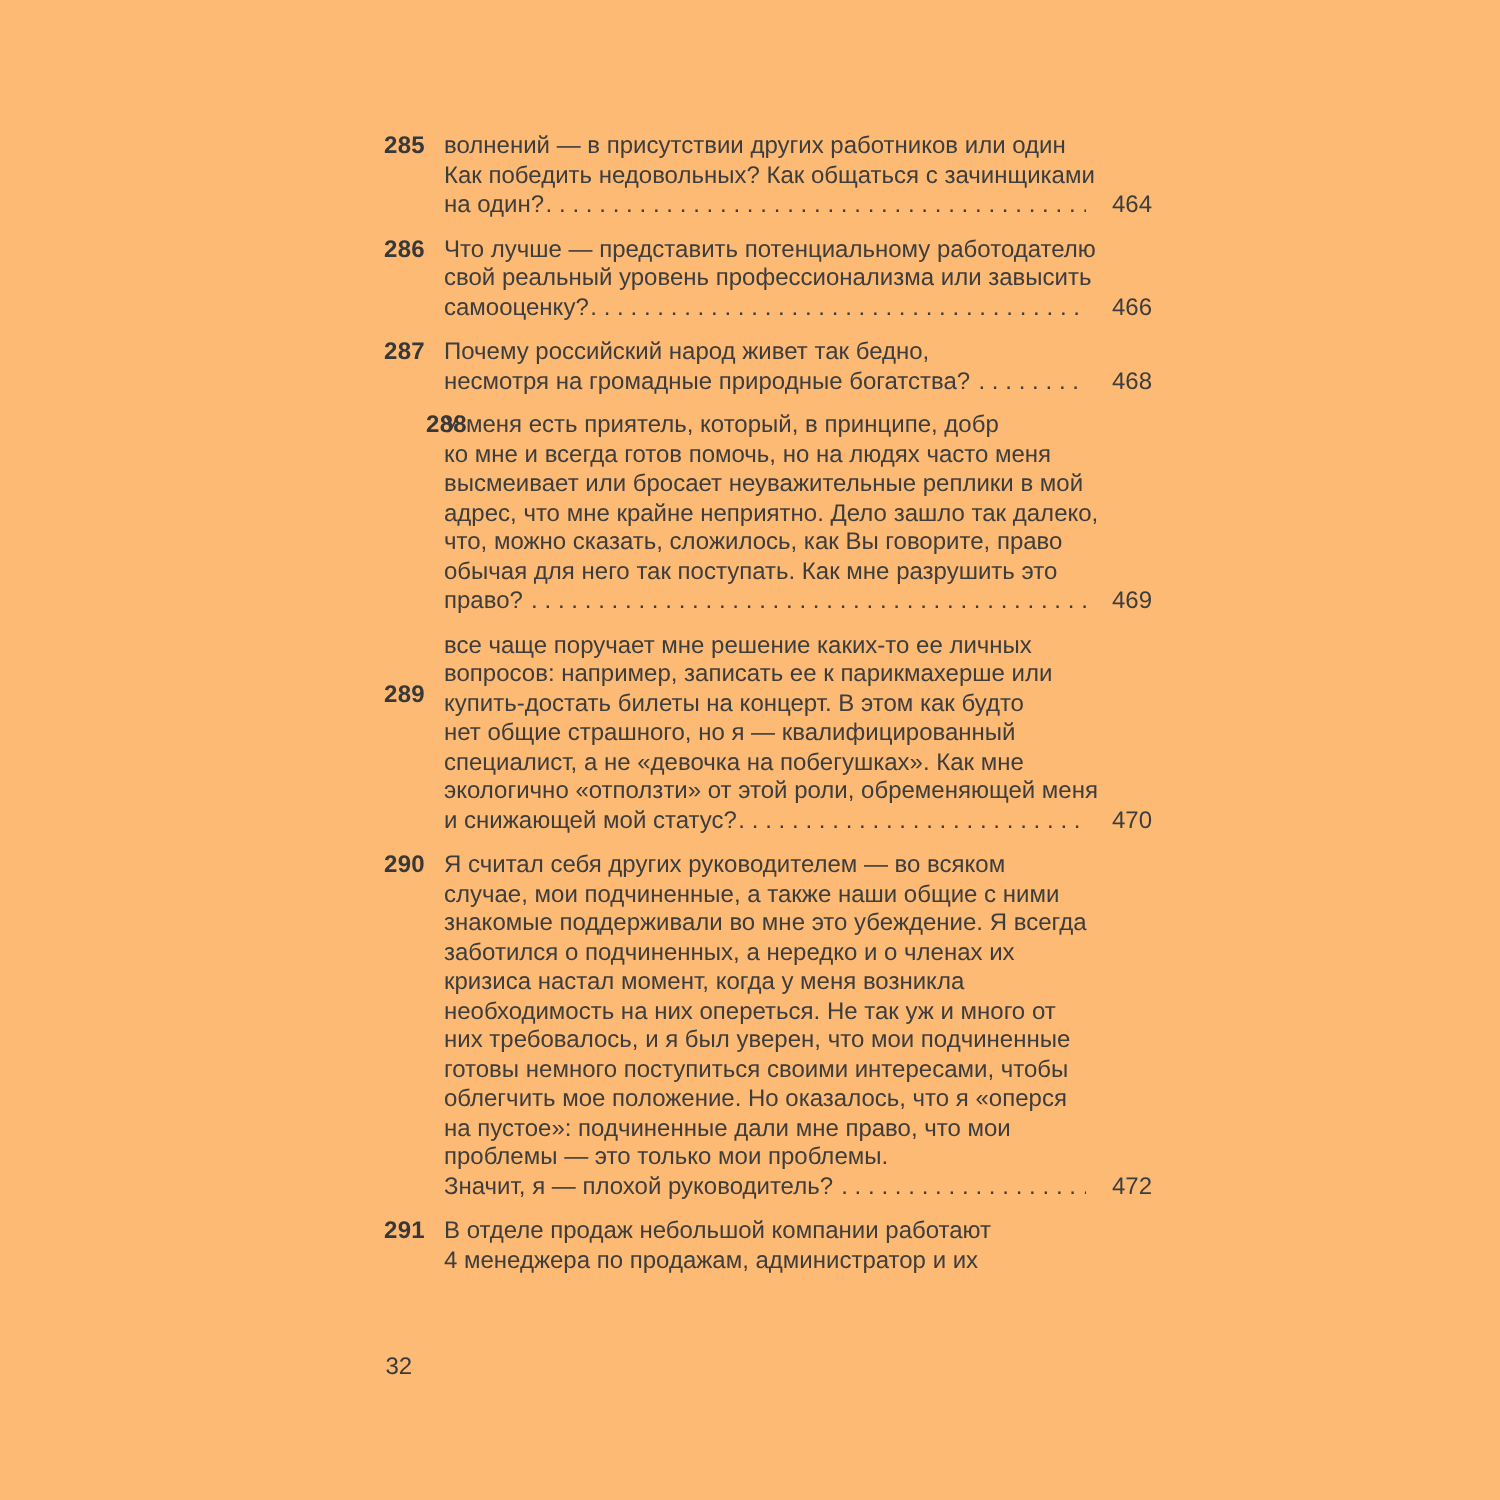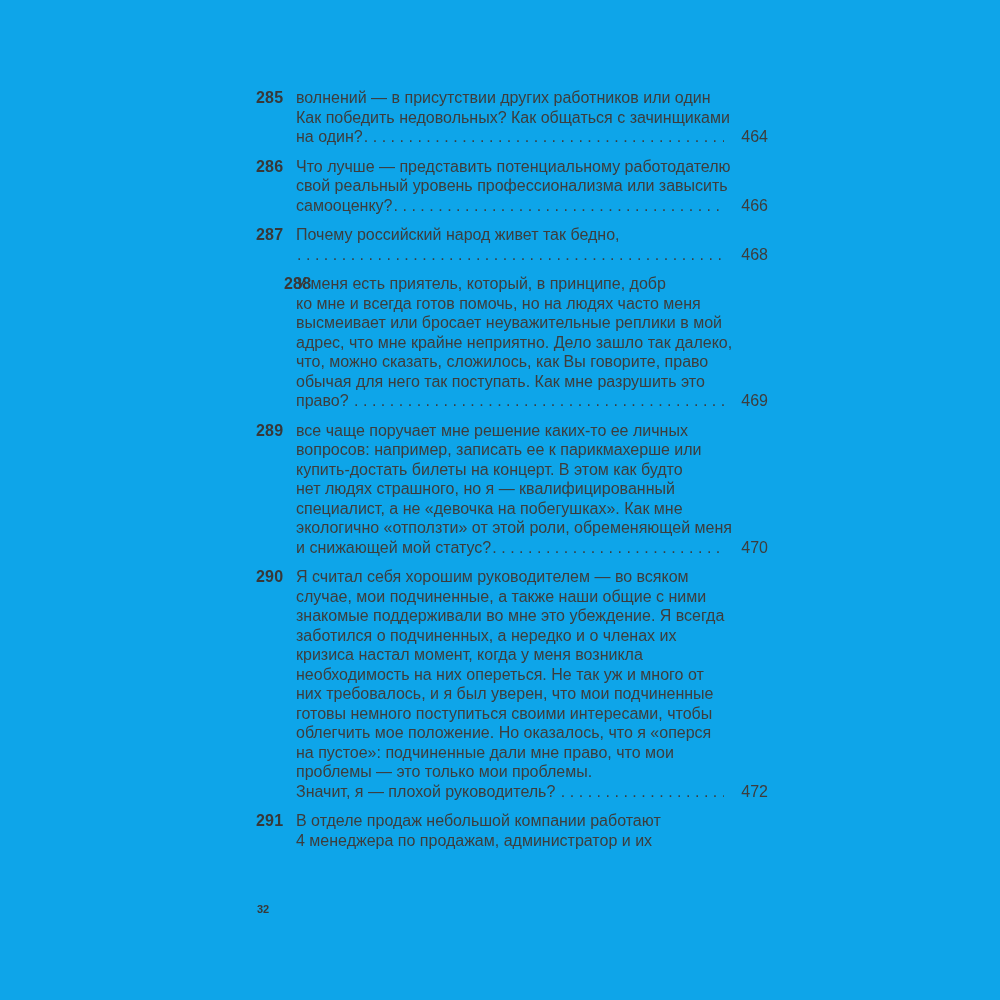--- a/index.html
+++ b/index.html
@@ -11,21 +11,21 @@
     width: 1000px;
     height: 1000px;
     position: relative;
     font-family: "Liberation Sans", sans-serif;
     color: #3d3d3d;
     overflow: hidden;
   }
   .page {
     position: absolute;
     inset: 0;
-    background: #0ea5e9;
+    background: #fdba74;
   }
   .toc {
     position: absolute;
     left: 256px;
     top: 88px;
     width: 512px;
     font-size: 16px;
     line-height: 19.5px;
   }
   .toc-entry {
@@ -61,22 +61,22 @@
     margin-right: 1px;
   }
   .pgref {
     flex: 0 0 auto;
     margin-left: 16px;
   }
   .folio {
     position: absolute;
     left: 257px;
     top: 903px;
-    font-size: 11px;
-    font-weight: 700;
+    font-size: 16px;
+    font-weight: 400;
     color: #383838;
   }
 </style>
 </head>
 <body style="color: rgb(61, 61, 61); background: rgb(255, 255, 255);">
 
 <div class="page">
   <div class="toc">
       <div class="toc-entry">
         <span class="num" style="color: rgb(56, 56, 56);">285</span>
@@ -95,55 +95,56 @@
         <div class="line line-with-page">
           <span class="lt">самооценку?</span>
           <span class="dots">............................................................................................................................................</span>
           <span class="pgref">466</span>
         </div>
       </div>
       <div class="toc-entry">
         <span class="num" style="color: rgb(56, 56, 56);">287</span>
         <div class="line">Почему российский народ живет так бедно,</div>
         <div class="line line-with-page">
+          <span class="lt">несмотря на громадные природные богатства? </span>
           <span class="dots">............................................................................................................................................</span>
           <span class="pgref">468</span>
         </div>
       </div>
       <div class="toc-entry">
         <span class="num" style="color: rgb(56, 56, 56); margin-left: 28px;">288</span>
         <div class="line">У меня есть приятель, который, в принципе, добр</div>
         <div class="line">ко мне и всегда готов помочь, но на людях часто меня</div>
         <div class="line">высмеивает или бросает неуважительные реплики в мой</div>
         <div class="line">адрес, что мне крайне неприятно. Дело зашло так далеко,</div>
         <div class="line">что, можно сказать, сложилось, как Вы говорите, право</div>
         <div class="line">обычая для него так поступать. Как мне разрушить это</div>
         <div class="line line-with-page">
           <span class="lt">право? </span>
           <span class="dots">............................................................................................................................................</span>
           <span class="pgref">469</span>
         </div>
       </div>
       <div class="toc-entry">
-        <span class="num" style="color: rgb(56, 56, 56);">289</span>
+        <span class="num" style="color: rgb(56, 56, 56); margin-top: 33px;">289</span>
         <div class="line">все чаще поручает мне решение каких-то ее личных</div>
         <div class="line">вопросов: например, записать ее к парикмахерше или</div>
         <div class="line">купить-достать билеты на концерт. В этом как будто</div>
-        <div class="line">нет людях страшного, но я — квалифицированный</div>
+        <div class="line">нет общие страшного, но я — квалифицированный</div>
         <div class="line">специалист, а не «девочка на побегушках». Как мне</div>
         <div class="line">экологично «отползти» от этой роли, обременяющей меня</div>
         <div class="line line-with-page">
           <span class="lt">и снижающей мой статус?</span>
           <span class="dots">............................................................................................................................................</span>
           <span class="pgref">470</span>
         </div>
       </div>
       <div class="toc-entry">
         <span class="num" style="color: rgb(56, 56, 56);">290</span>
-        <div class="line">Я считал себя хорошим руководителем — во всяком</div>
+        <div class="line">Я считал себя других руководителем — во всяком</div>
         <div class="line">случае, мои подчиненные, а также наши общие с ними</div>
         <div class="line">знакомые поддерживали во мне это убеждение. Я всегда</div>
         <div class="line">заботился о подчиненных, а нередко и о членах их</div>
         <div class="line">кризиса настал момент, когда у меня возникла</div>
         <div class="line">необходимость на них опереться. Не так уж и много от</div>
         <div class="line">них требовалось, и я был уверен, что мои подчиненные</div>
         <div class="line">готовы немного поступиться своими интересами, чтобы</div>
         <div class="line">облегчить мое положение. Но оказалось, что я «оперся</div>
         <div class="line">на пустое»: подчиненные дали мне право, что мои</div>
         <div class="line">проблемы — это только мои проблемы.</div>

